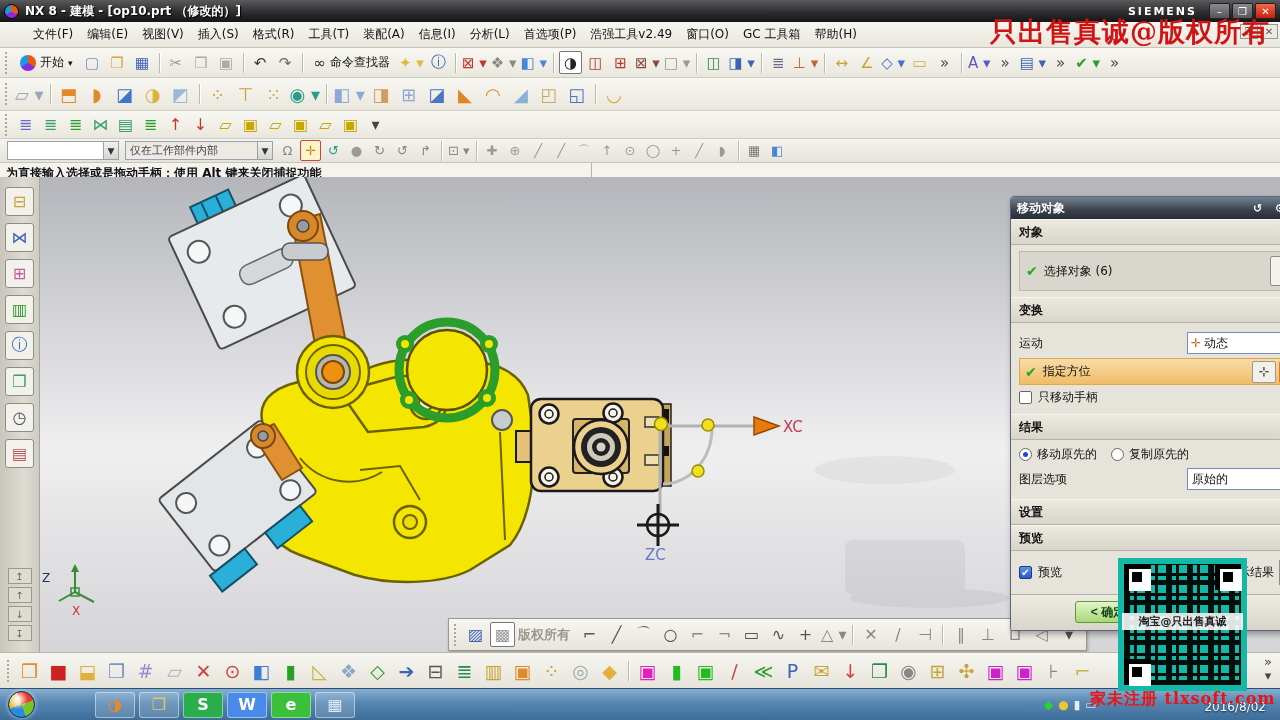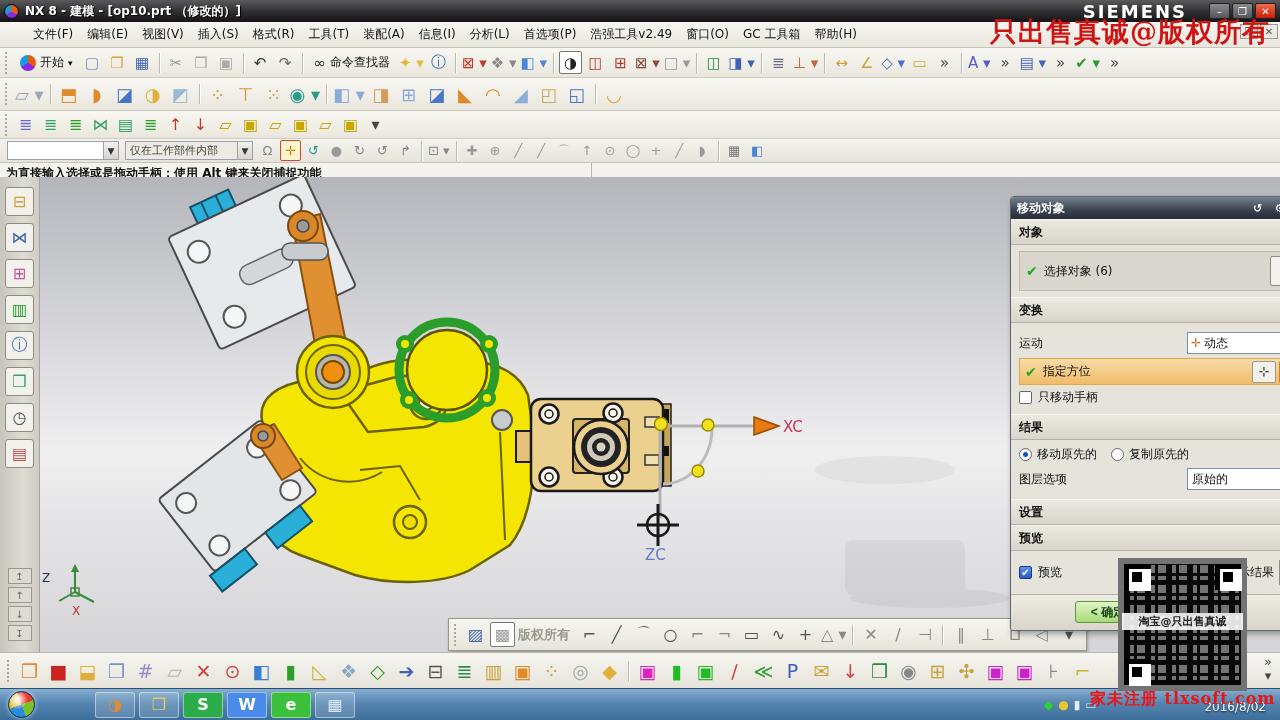--- a/index.html
+++ b/index.html
@@ -4,21 +4,21 @@
 <style>
   * { margin:0; padding:0; box-sizing:border-box; }
   html,body { width:1280px; height:720px; overflow:hidden; font-family:"DejaVu Sans","Liberation Sans",sans-serif; }
   body { position:relative; background:#d6d3ca; font-size:12px; color:#111; }
 
   
   #titlebar { height:22px; background:linear-gradient(#5a5a5c,#2e2e30 55%,#151517); display:flex; align-items:center; padding:0 4px; color:#fff; }
   #titlebar .app-ico { width:15px; height:15px; border-radius:50%; background:conic-gradient(#e85a10 0 120deg,#8a2ae0 0 240deg,#1a9ae0 0 360deg); border:1px solid #000; margin-right:6px; }
   #titlebar .ttl { font-size:12px; font-weight:bold; text-shadow:1px 1px 1px #000; flex:0 0 auto; }
   #titlebar .sp { flex:1; }
-  #titlebar .brand { font-weight:bold; letter-spacing:2px; font-size:18px; margin-right:20px; }
+  #titlebar .brand { font-weight:bold; letter-spacing:2px; font-size:11px; margin-right:10px; }
   .winbtn { width:21px; height:16px; margin-left:2px; display:flex; align-items:center; justify-content:center; font-size:10px; background:linear-gradient(#8a8a8e,#55555a); border:1px solid #222; border-radius:2px; color:#fff; }
   .winbtn.close { background:linear-gradient(#f06a4a,#c81e0a); }
 
   
   #menubar { height:26px; background:linear-gradient(#f6f5f0,#e9e7de); border-bottom:1px solid #c6c3b8; display:flex; align-items:center; padding-left:26px; position:relative; }
   .menu-item { padding:2px 7px; font-size:12px; white-space:nowrap; }
   #menubar .mdi { position:absolute; right:2px; top:2px; display:flex; }
   #menubar .mdi span { width:18px; height:15px; border:1px solid #9a9890; background:#eceae2; color:#555; font-size:10px; display:flex; align-items:center; justify-content:center; margin-left:2px; }
 
   
@@ -108,21 +108,21 @@
   #taskbar { position:absolute; left:0; top:688px; width:1280px; height:32px; background:linear-gradient(#86aed0,#5585b0 45%,#3d6d99); border-top:1px solid #2a4d70; display:flex; align-items:center; }
   #start-orb { width:27px; height:27px; margin:0 6px 0 8px; border-radius:50%; border:1px solid #16324e; background:radial-gradient(circle at 35% 30%,rgba(255,255,255,.85) 0 10%,rgba(255,255,255,0) 42%),conic-gradient(from -20deg,#e83a2a 0 90deg,#7ac12a 0 180deg,#2a8ae0 0 270deg,#e8b82a 0 360deg); box-shadow:0 0 4px #bde; }
   #apps { display:flex; gap:4px; margin-left:54px; }
   .appbtn { width:40px; height:26px; border-radius:3px; background:rgba(255,255,255,.16); border:1px solid rgba(255,255,255,.45); display:flex; align-items:center; justify-content:center; font-size:16px; font-weight:bold; }
   #tray { position:absolute; left:1044px; top:698px; display:flex; gap:5px; z-index:5; }
   .traybi { font-size:12px; color:#eef; }
   #clock { position:absolute; right:14px; top:700px; color:#fff; font-size:12px; text-shadow:0 1px 2px #123; z-index:5; }
 
   
   #wm-top { position:absolute; right:10px; top:14px; font-size:27px; font-weight:bold; color:#d01414; z-index:60; letter-spacing:1px; font-family:"DejaVu Serif","Liberation Serif",serif; }
-  #qr { position:absolute; left:1118px; top:558px; width:129px; height:133px; background:#737373; z-index:80; padding:18px; }
+  #qr { position:absolute; left:1118px; top:558px; width:129px; height:133px; background:#14b8a6; z-index:80; padding:18px; }
   #qr .pat { position:absolute; inset:6px; background-image:
       repeating-linear-gradient(90deg,#000 0 6px,transparent 6px 10px,#000 10px 13px,transparent 13px 21px),
       repeating-linear-gradient(0deg,#000 0 5px,transparent 5px 9px,#000 9px 12px,transparent 12px 20px);
       background-blend-mode:multiply; opacity:.92; }
   .finder { position:absolute; width:26px; height:26px; background:#000; z-index:2; }
   .finder::after { content:""; position:absolute; left:5px; top:5px; width:16px; height:16px; background:#fff; border:3px solid #fff; }
   .finder::before { content:""; position:absolute; left:8px; top:8px; width:10px; height:10px; background:#000; z-index:3; }
   .finder.tl { left:6px; top:6px; } .finder.tr { right:6px; top:6px; } .finder.bl { left:6px; bottom:6px; }
   #qr .overlay { position:absolute; left:4px; right:4px; top:55px; background:rgba(255,255,255,.88); z-index:4; text-align:center; font-size:11px; font-weight:bold; color:#222; padding:1px 0; }
   #qr-footer { position:absolute; left:1090px; top:689px; color:#ee1212; font-weight:bold; font-size:16px; letter-spacing:1px; z-index:90; font-family:"DejaVu Serif","Liberation Serif",serif; }
@@ -271,21 +271,21 @@
       <span class="tbi" style="color: rgb(200, 168, 0);">▣</span>
       <span class="tbi" style="color: rgb(68, 68, 68);">▾</span>
     </span>
 </div>
 
 <div id="selbar">
   <span class="combo" style="width:112px">
     <span class="cv"></span>
     <span class="cb">▼</span>
   </span>
-  <span class="combo" style="width:128px;background:#eceae2">
+  <span class="combo" style="width:148px;background:#eceae2">
     <span class="cv">仅在工作部件内部</span>
     <span class="cb">▼</span>
   </span>
   <span style="display:flex;align-items:center">
       <span class="tbi" style="color: rgb(136, 136, 136);">Ω</span>
       <span class="tbi hl" style="color: rgb(192, 138, 0);">✛</span>
       <span class="tbi" style="color: rgb(42, 157, 138);">↺</span>
       <span class="tbi" style="color: rgb(153, 153, 153);">●</span>
       <span class="tbi" style="color: rgb(136, 136, 136);">↻</span>
       <span class="tbi" style="color: rgb(136, 136, 136);">↺</span>

